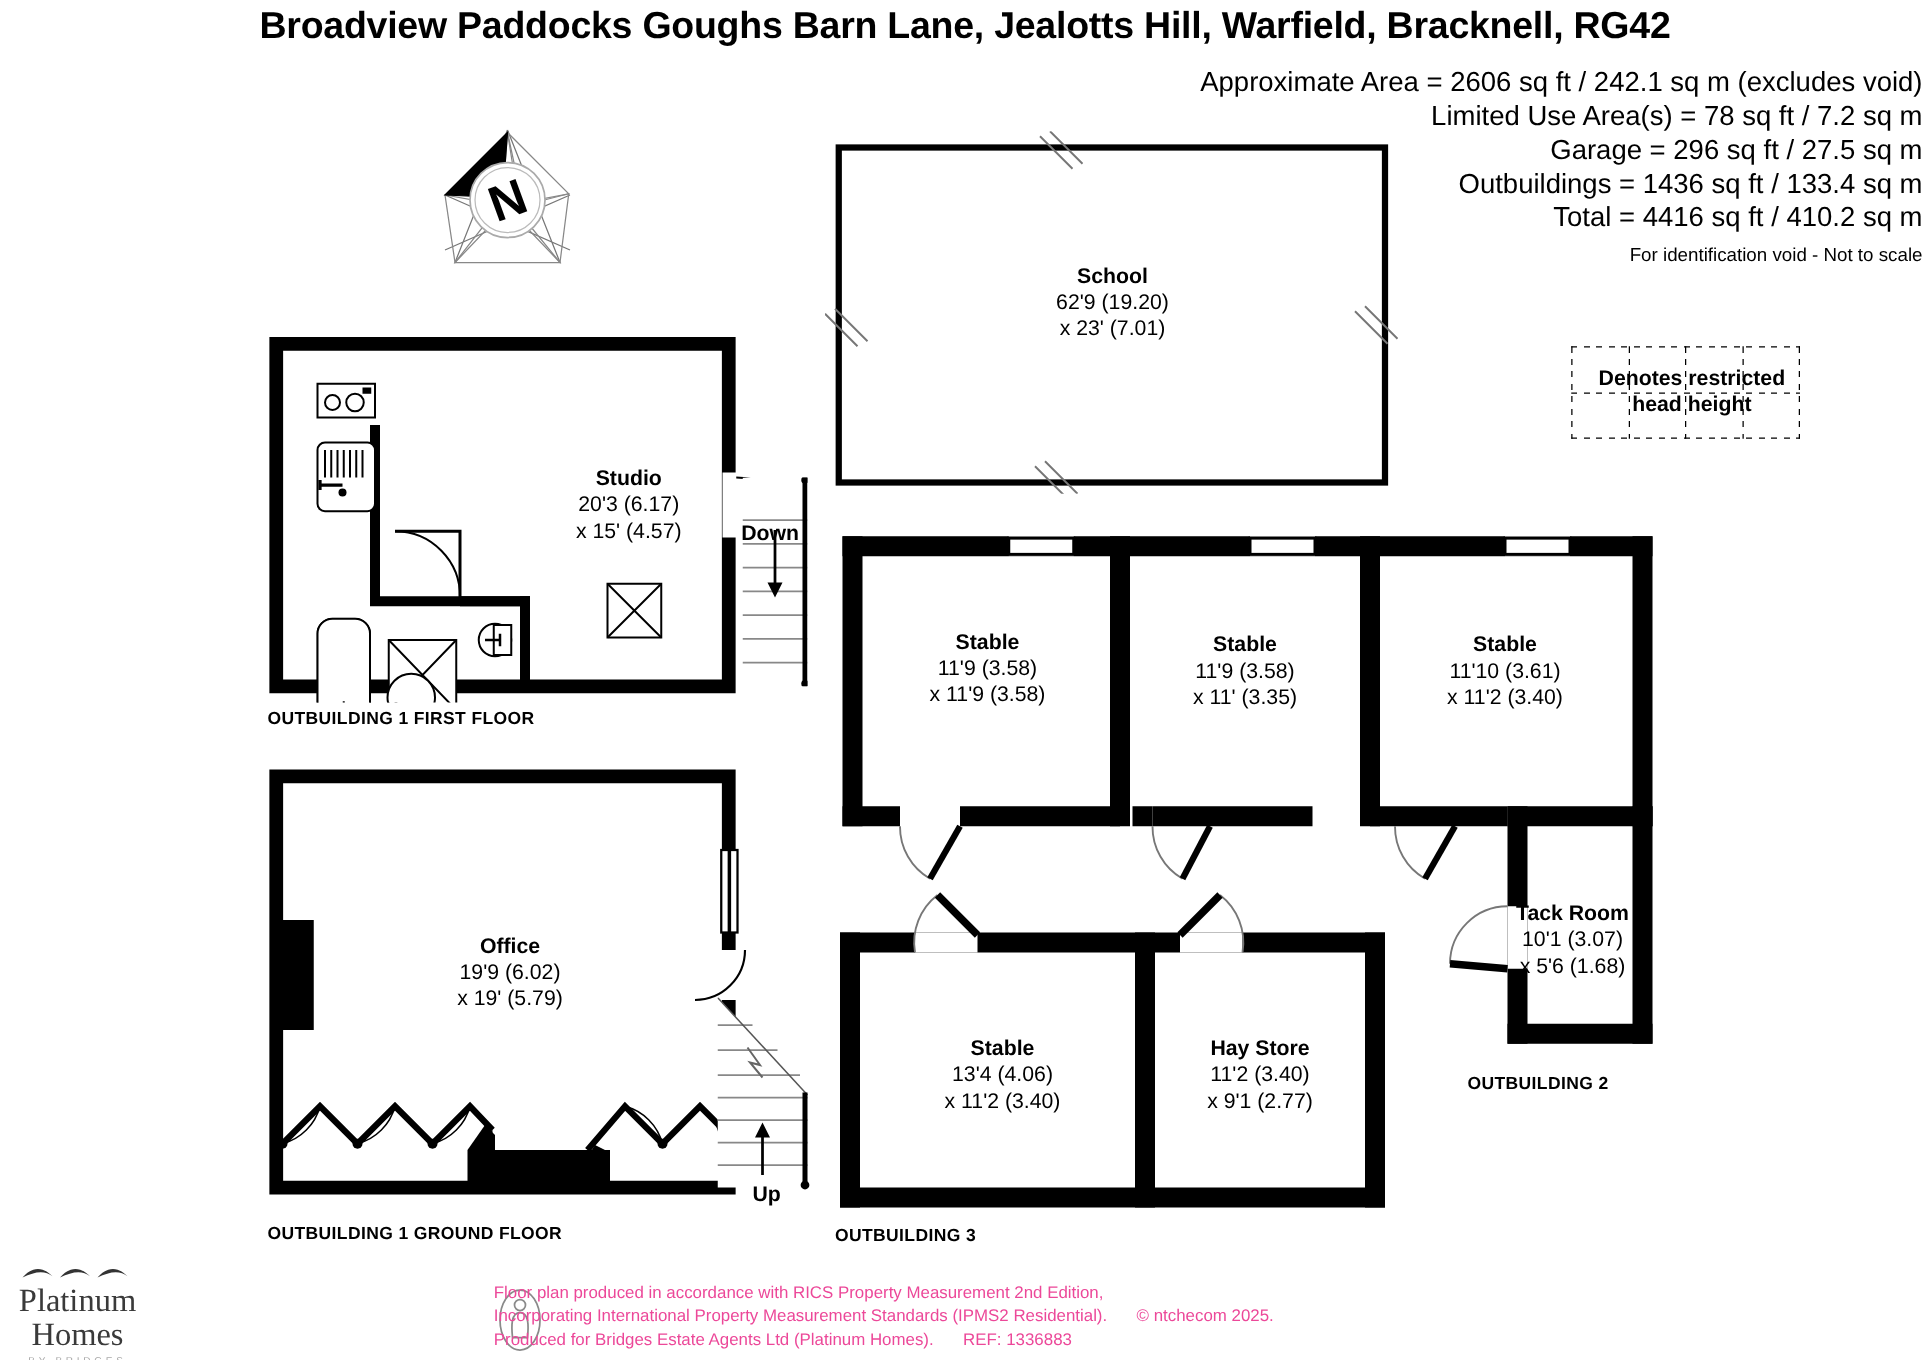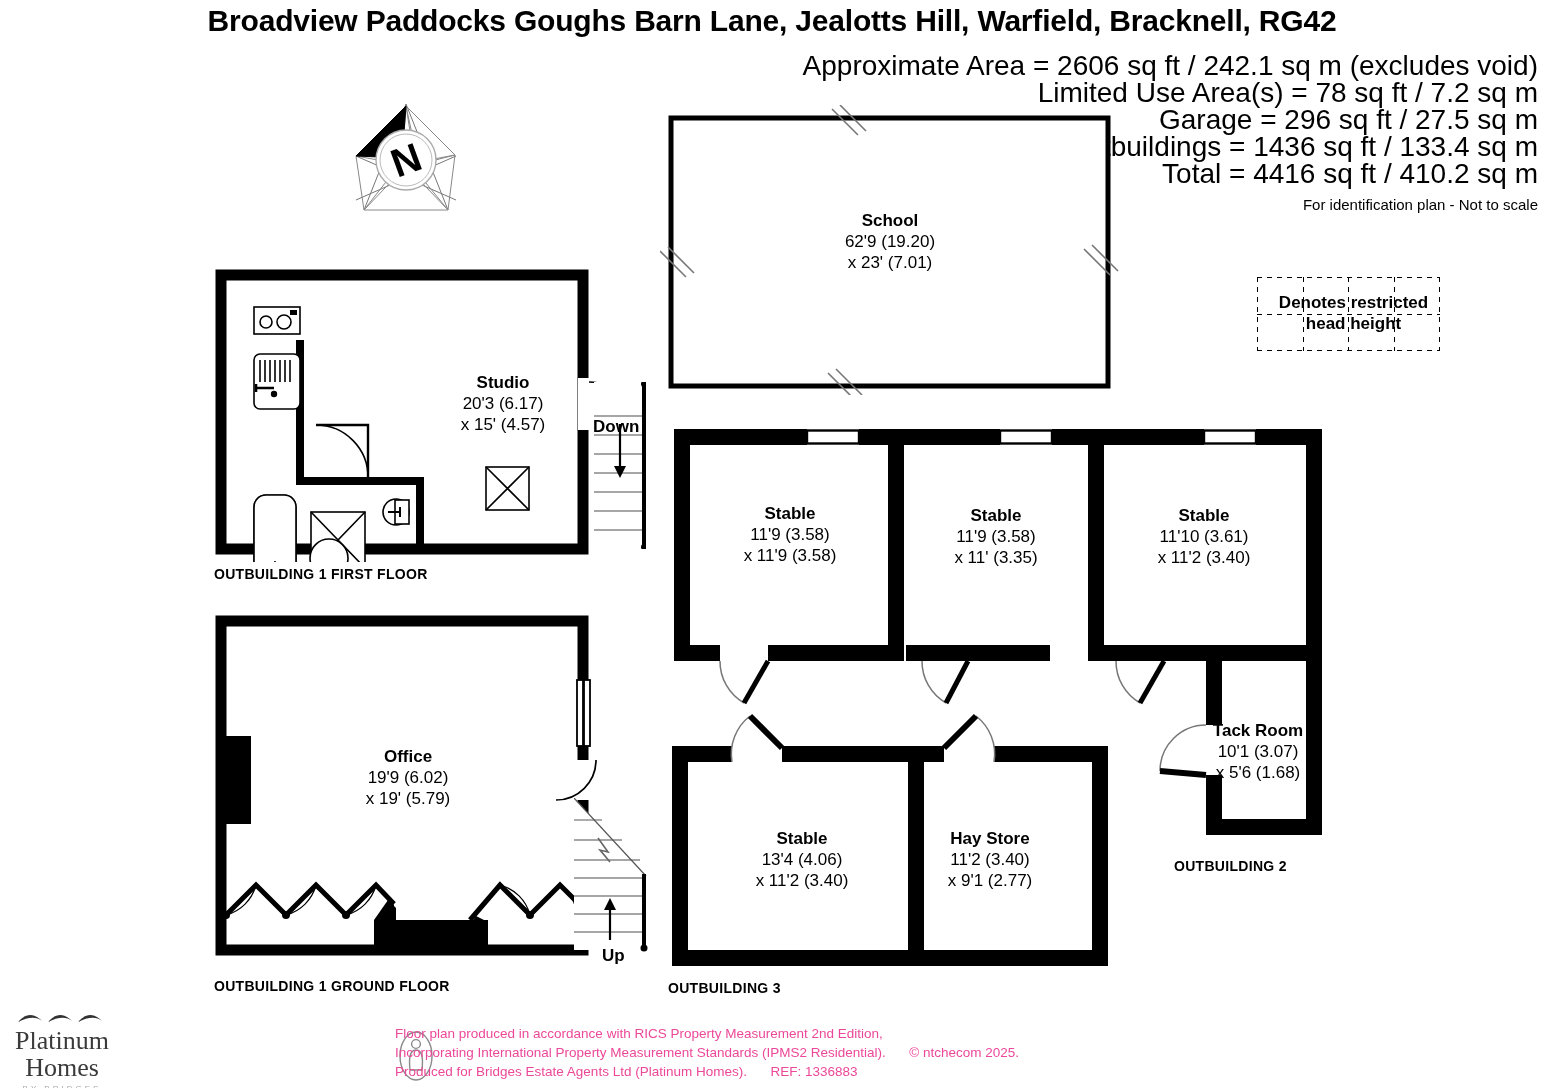--- a/index.html
+++ b/index.html
@@ -5,21 +5,21 @@
   html,body{margin:0;padding:0;background:#ffffff;}
   body{width:1544px;height:1088px;position:relative;overflow:hidden;
        font-family:"Liberation Sans","DejaVu Sans",sans-serif;color:#000;}
 
   .abs{position:absolute;}
 
   
   #title{left:0;top:4px;width:1544px;text-align:center;
          font-size:30px;font-weight:bold;letter-spacing:-0.2px;}
 
-  #areas{right:6px;top:52px;text-align:right;font-size:28px;line-height:27px;}
+  #areas{right:6px;top:52px;text-align:right;font-size:22px;line-height:27px;}
   #areas div{white-space:nowrap;}
   #notscale{right:6px;top:196px;text-align:right;font-size:15px;}
 
   
   #legend{left:1257px;top:277px;width:183px;height:74px;}
   #legend .grid{position:absolute;inset:0;
       background-image:
         repeating-linear-gradient(to right,#000 0 5px,transparent 5px 10px),
         repeating-linear-gradient(to bottom,#000 0 5px,transparent 5px 10px),
         repeating-linear-gradient(to right,#000 0 5px,transparent 5px 10px),
@@ -61,21 +61,21 @@
 
 <div class="abs" id="title">Broadview Paddocks Goughs Barn Lane, Jealotts Hill, Warfield, Bracknell, RG42</div>
 
 <div class="abs" id="areas">
   <div>Approximate Area = 2606 sq ft / 242.1 sq m (excludes void)</div>
   <div>Limited Use Area(s) = 78 sq ft / 7.2 sq m</div>
   <div>Garage = 296 sq ft / 27.5 sq m</div>
   <div>Outbuildings = 1436 sq ft / 133.4 sq m</div>
   <div>Total = 4416 sq ft / 410.2 sq m</div>
 </div>
-<div class="abs" id="notscale">For identification plan - Not to scale</div>
+<div class="abs" id="notscale">For identification void - Not to scale</div>
 
 <div class="abs" id="legend">
   <div class="grid"></div>
   <div class="g2"></div>
   <div class="txt">
     <div>Denotes restricted</div>
     <div>head height</div>
   </div>
 </div>
 
@@ -366,21 +366,21 @@
       <path d="M334 62 A48 48 0 0 0 316 16" stroke="#777" stroke-width="1.5"></path>
       <path d="M316 16 L284 48" stroke="#000" stroke-width="6"></path>
     </g>
   </svg>
 
   <div class="abs lbl" style="left:42px;top:128px;width:200px;">
     <div class="nm">Stable</div>
     <div class="dim">13'4 (4.06)</div>
     <div class="dim">x 11'2 (3.40)</div>
   </div>
-  <div class="abs lbl" style="left:240px;top:128px;width:180px;">
+  <div class="abs lbl" style="left:258px;top:128px;width:180px;">
     <div class="nm">Hay Store</div>
     <div class="dim">11'2 (3.40)</div>
     <div class="dim">x 9'1 (2.77)</div>
   </div>
 </div>
 <div class="abs caption" style="left:668px;top:980px;">OUTBUILDING 3</div>
 
 <div class="abs" id="personicon">
   <svg width="36" height="52" viewBox="0 0 36 52">
     <ellipse cx="18" cy="26" rx="16" ry="24" fill="none" stroke="#8a8a8a" stroke-width="1.4"></ellipse>

